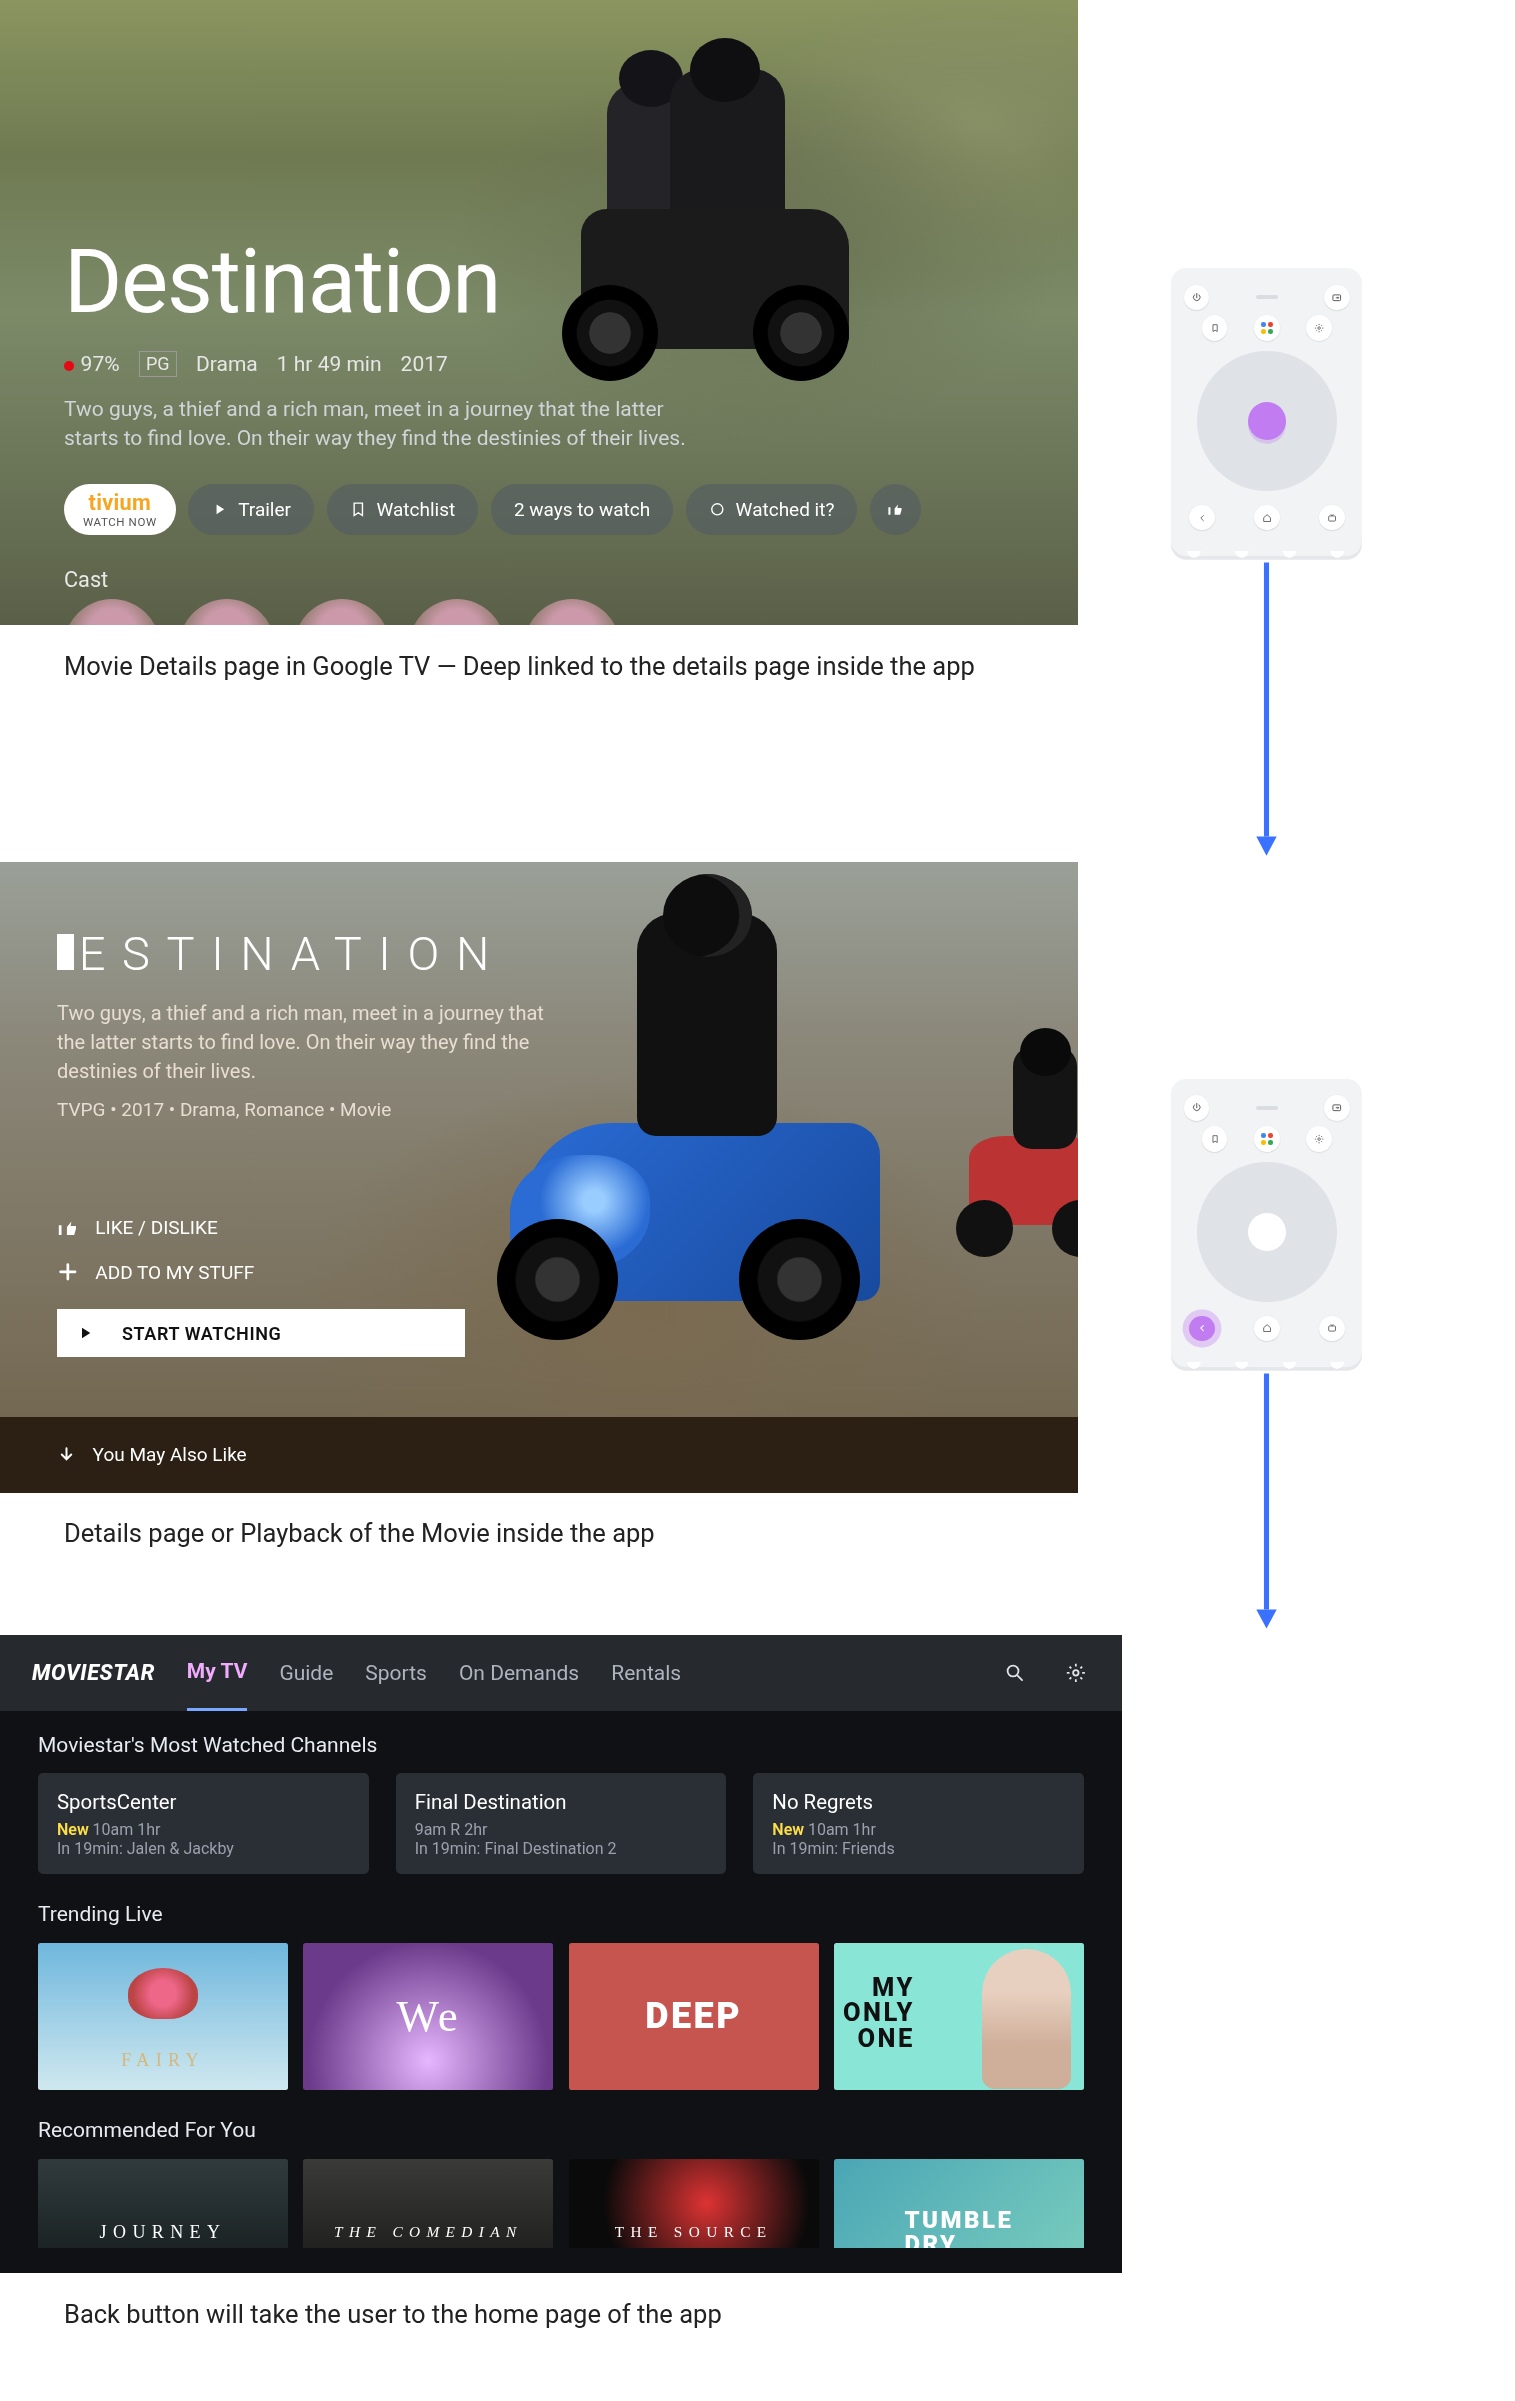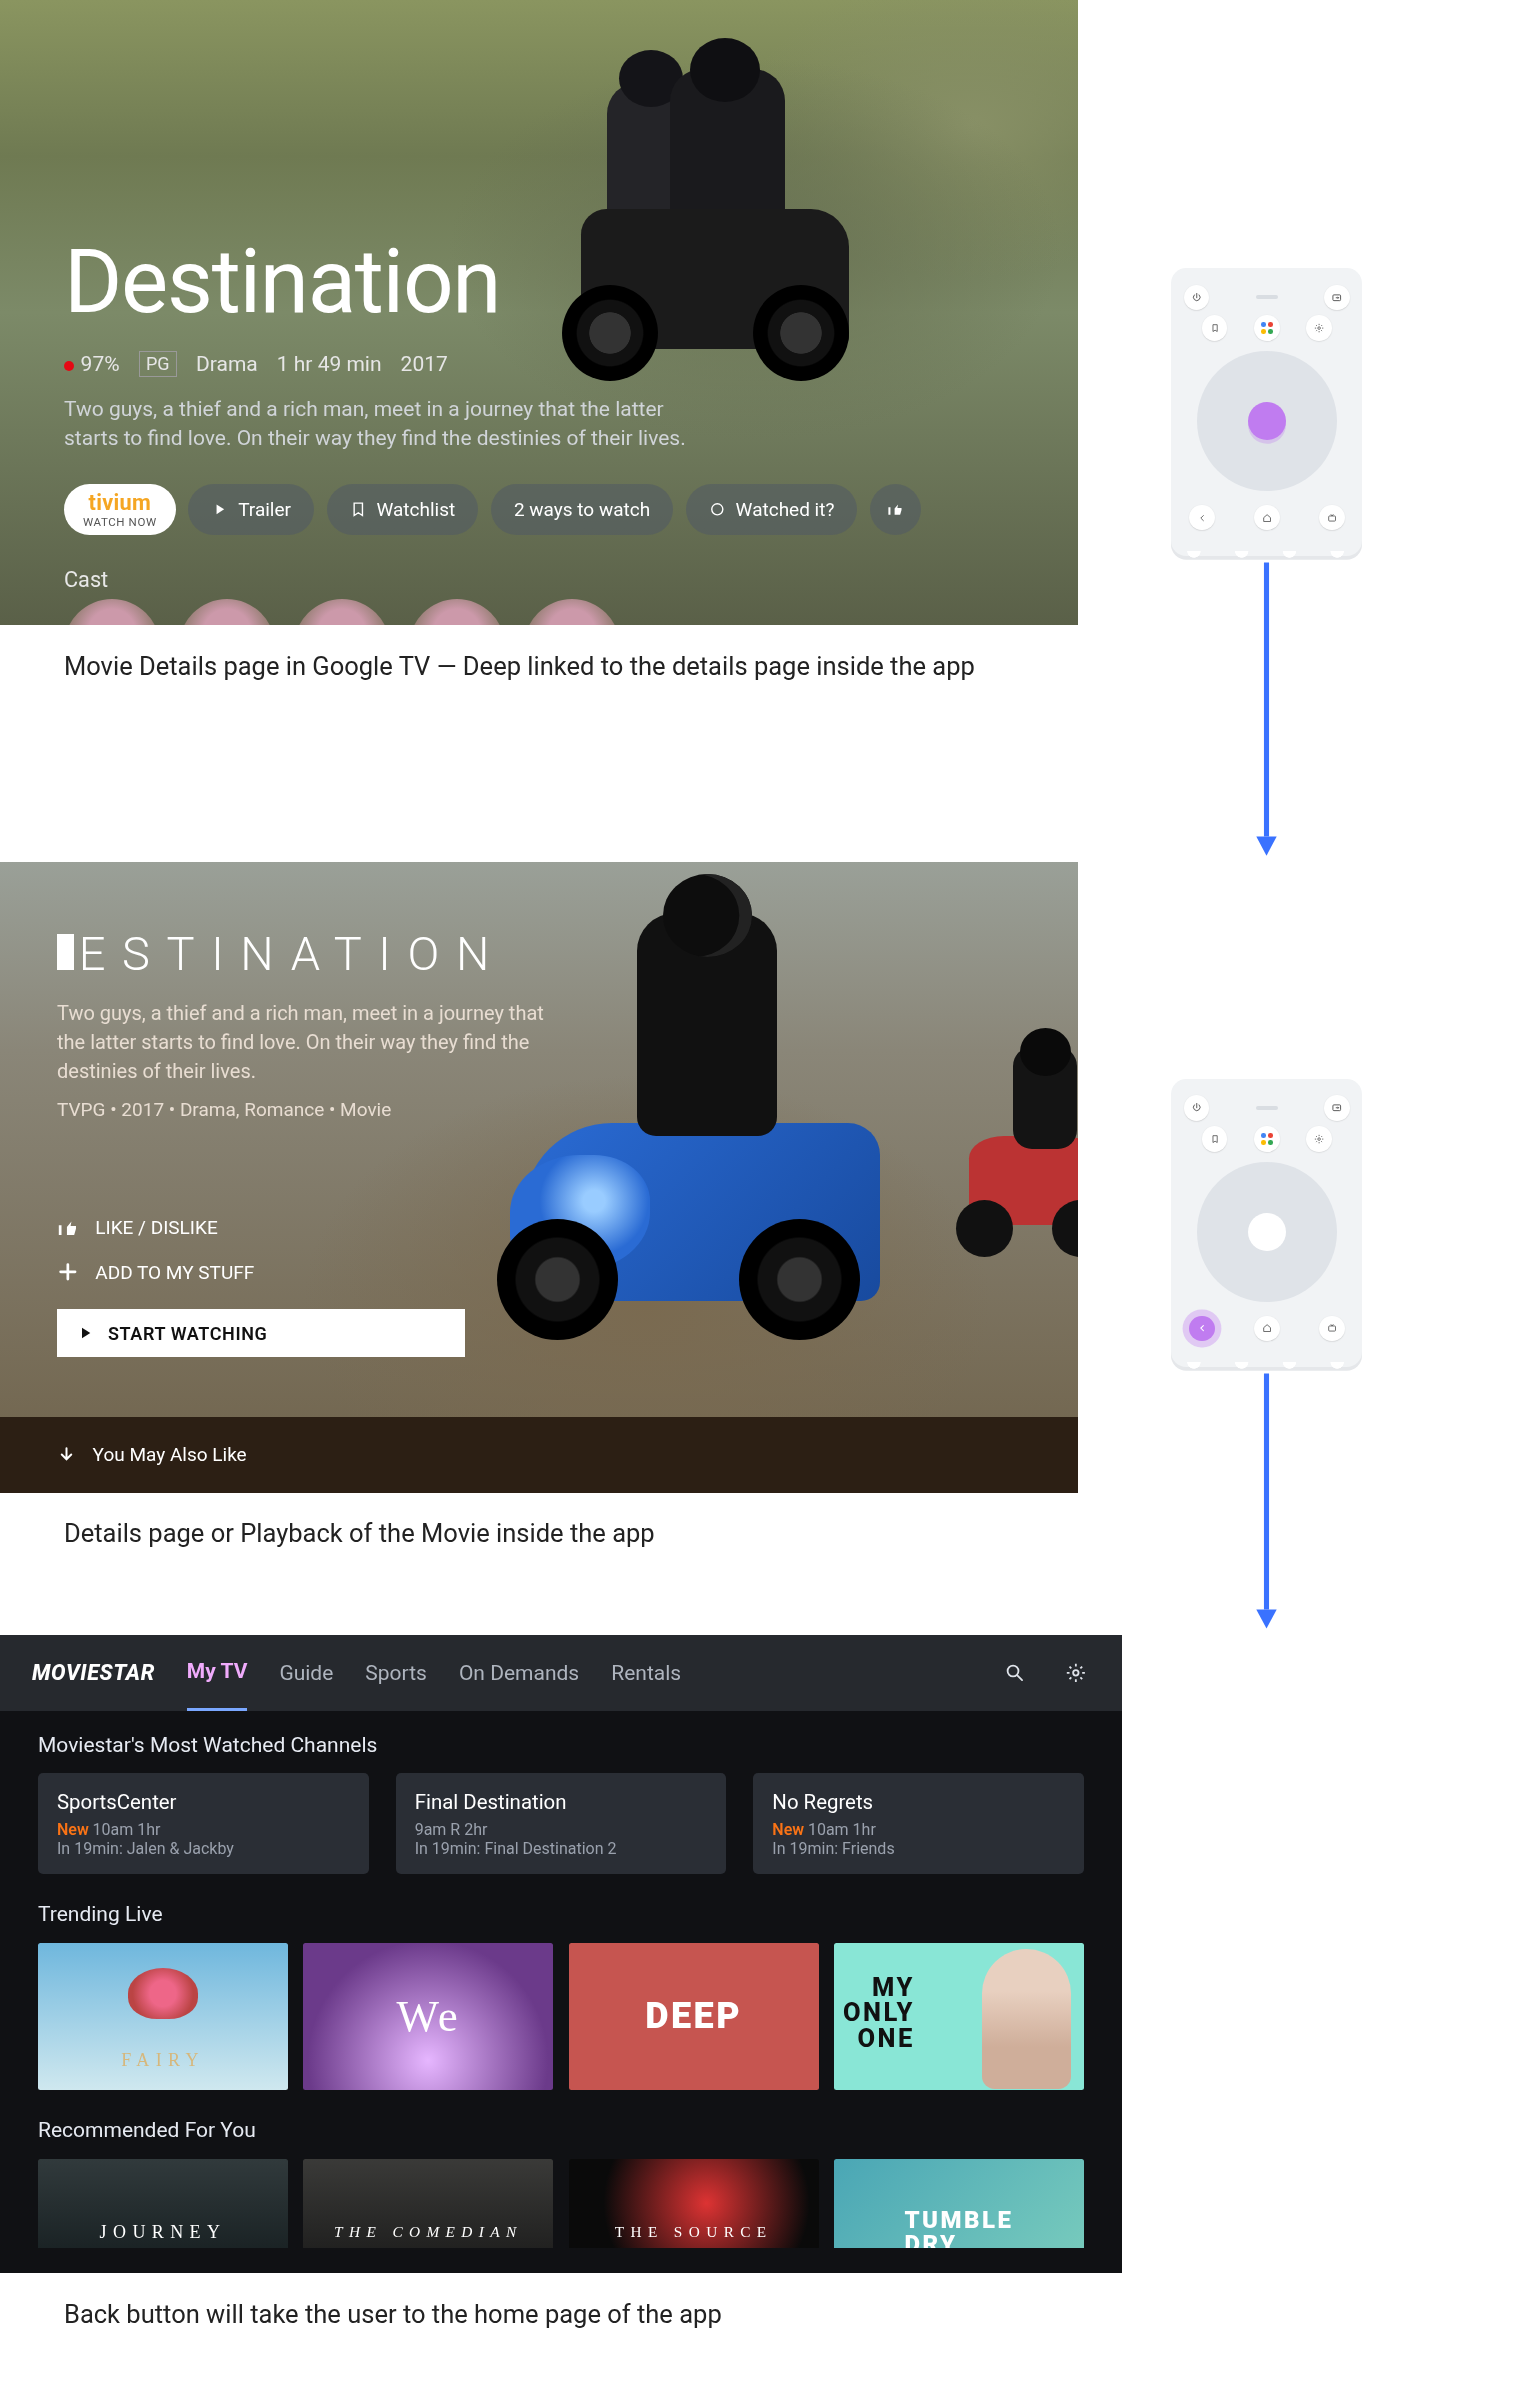--- a/index.html
+++ b/index.html
@@ -76,40 +76,40 @@
   .app .rider-sec .bike { position:absolute; left:12.7px; top:108px; width:140px; height:89px; background:#b33; border-radius:25% 35% 20% 20%; }
   .app .rider-sec .wheel { position:absolute; width:57px; height:57px; background:#111; border-radius:50%; bottom:0; }
   .app .rider-sec .wheel.w1{left:0;} .app .rider-sec .wheel.w2{left:96px;}
 
   .app .atitle { position:absolute; left:57px; top:64px; color:#fff; font-size:47px; letter-spacing:16.6px; font-weight:300; }
   .app .atitle .cap { display:inline-block; width:16.6px; height:36px; background:#fff; margin-right:5.1px; vertical-align:baseline; }
   .app .adesc  { position:absolute; left:57px; top:137px; color:#e8ddd2; font-size:20px; max-width:491px; line-height:1.45; }
   .app .ameta  { position:absolute; left:57px; top:236px; color:#e8ddd2; font-size:19px; }
   .app .acol   { position:absolute; left:57px; top:354px; color:#fff; font-size:19px; display:flex; flex-direction:column; gap:21.7px; }
   .app .acol .rowi { display:flex; align-items:center; gap:16.6px; cursor:pointer; }
-  .app .start { margin-top:3.8px; background:#fff; color:#111; height:48px; width:408px; display:flex; align-items:center; gap:14px; padding:0 19px; font-weight:600; letter-spacing:0.6px; font-size:18px; cursor:pointer; }
+  .app .start { margin-top:3.8px; background:#fff; color:#111; height:48px; width:408px; display:flex; align-items:center; gap:28px; padding:0 19px; font-weight:600; letter-spacing:0.6px; font-size:18px; cursor:pointer; }
   .app .alsobar { position:absolute; left:0; right:0; bottom:0; height:76px; background:#2c1f14; display:flex; align-items:center; gap:16.6px; padding:0 57px; color:#fff; font-size:19px; }
 
   
   .ms { width:100%; background:#101114; color:#dfe3ea; }
   .ms .topbar { height:76px; background:#26292e; display:flex; align-items:center; padding:0 32px; gap:32px; font-size:21px; }
   .ms .logo { font-style:italic; font-weight:800; letter-spacing:0.6px; color:#fff; font-size:21.7px; }
   .ms .tabs { display:flex; gap:32px; align-items:center; height:100%; }
   .ms .tab { color:#aeb4be; cursor:pointer; height:100%; display:flex; align-items:center; }
   .ms .tab.active { color:#f0abfc; font-weight:700; border-bottom:3.8px solid #7aa7ff; }
   .ms .spacer { flex:1; }
   .ms .ibtn { width:29px; height:29px; display:flex; align-items:center; justify-content:center; color:#dfe3ea; cursor:pointer; }
 
   .ms .section { padding:22px 38px 6.4px; }
   .ms .h { font-size:21px; color:#e6eaf2; margin-bottom:16.6px; }
   .ms .cards { display:flex; gap:27px; }
   .ms .wc { background:#2a2e35; border-radius:5.1px; padding:16.6px 19px 15.3px; width:344px; }
   .ms .wc .t { font-size:20.4px; color:#fff; margin-bottom:6.4px; }
   .ms .wc .l1 { font-size:16px; color:#9aa1ad; }
-  .ms .wc .new { color:#f97316; font-weight:600; margin-right:3.8px; }
+  .ms .wc .new { color:#fde047; font-weight:600; margin-right:3.8px; }
   .ms .tiles { display:flex; gap:15.3px; }
   .ms .tile { width:260px; height:147px; border-radius:2.5px; position:relative; overflow:hidden; display:flex; align-items:center; justify-content:center; color:#fff; font-size:25.5px; letter-spacing:2.5px; cursor:pointer; }
   .ms .tile.t1 { background:linear-gradient(180deg,#6fb7dd,#cfe8ef);}
   .ms .tile.t1::after{content:"";position:absolute;width:70px;height:51px;background:radial-gradient(circle,#e68 30%,#b44 70%);border-radius:60% 60% 50% 50%;top:25.5px;}
   .ms .tile.t2 { background:radial-gradient(circle at 50% 80%,#e6b6ff,#6b3a8a 70%);}
   .ms .tile.t3 { background:#c65550;}
   .ms .tile.t4 { background:#89e6d6;}
   .ms .tile.r1 { background:linear-gradient(180deg,#313a3c,#0c1416);}
   .ms .tile.r2 { background:linear-gradient(180deg,#3a3a38,#111);}
   .ms .tile.r3 { background:radial-gradient(circle at 55% 30%,#d33,#0a0a0a 60%);}

